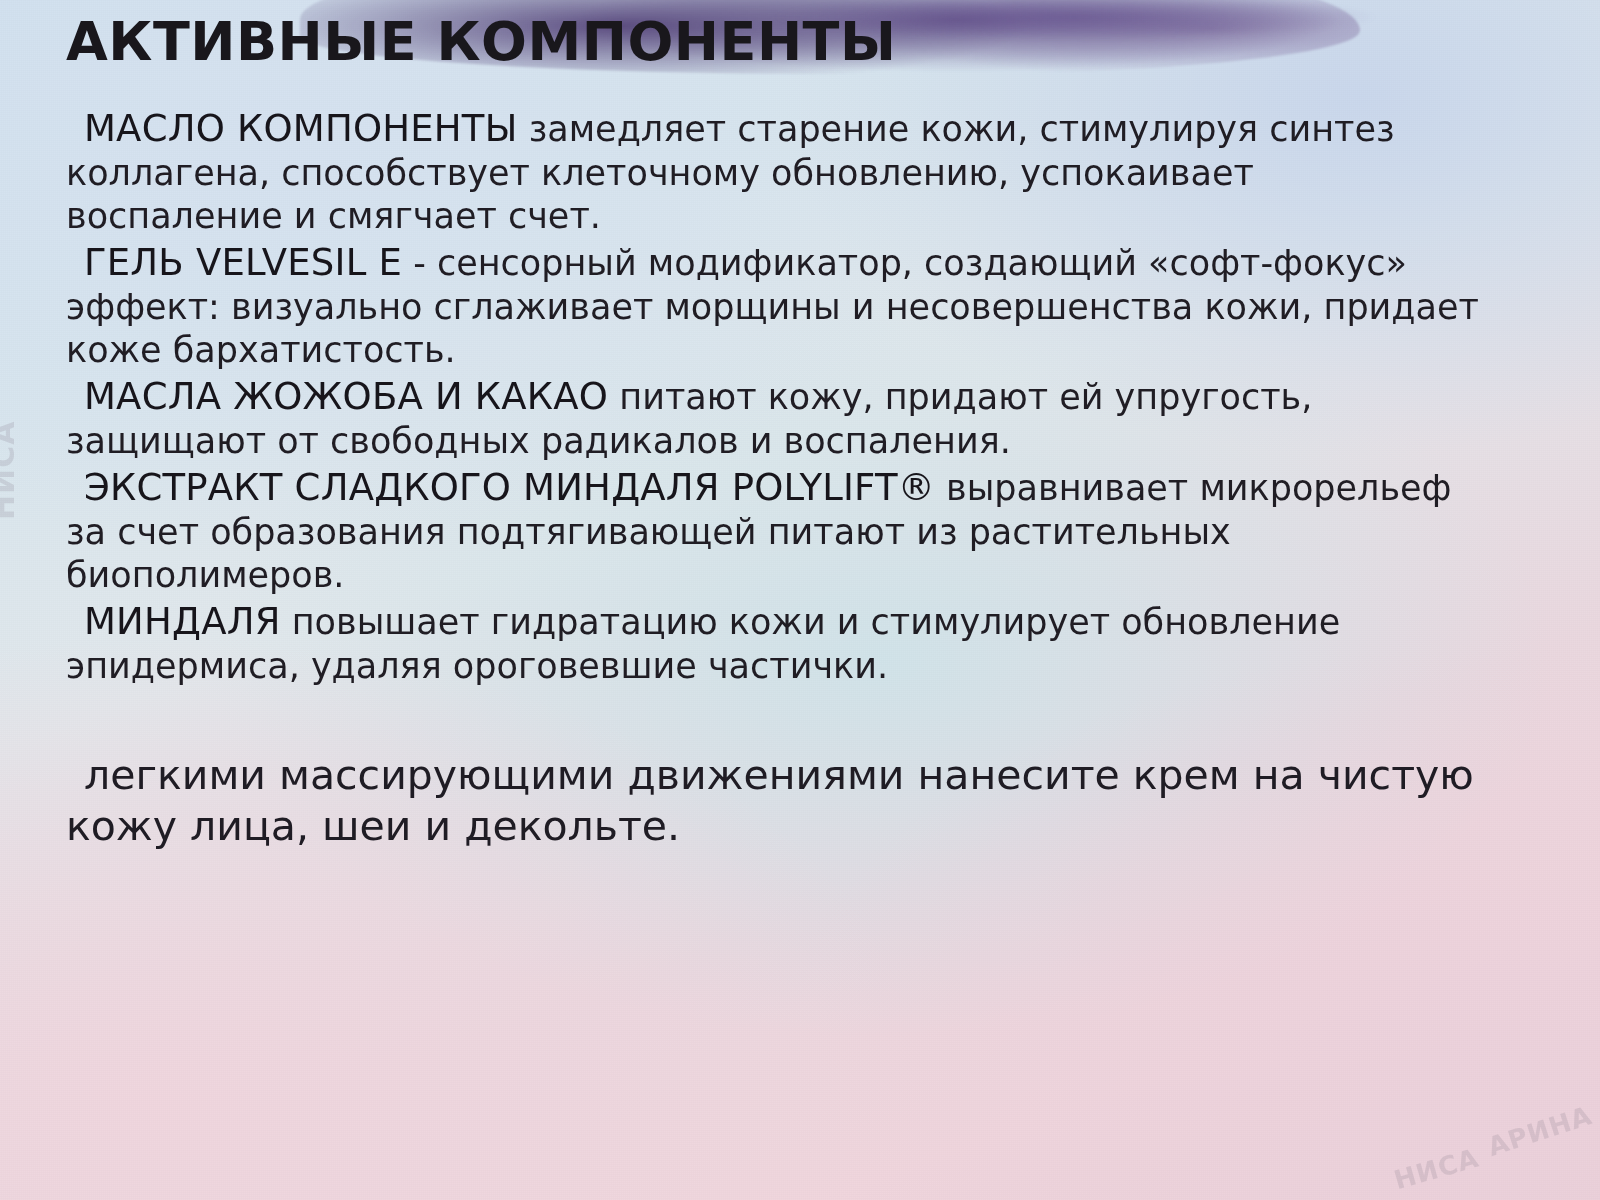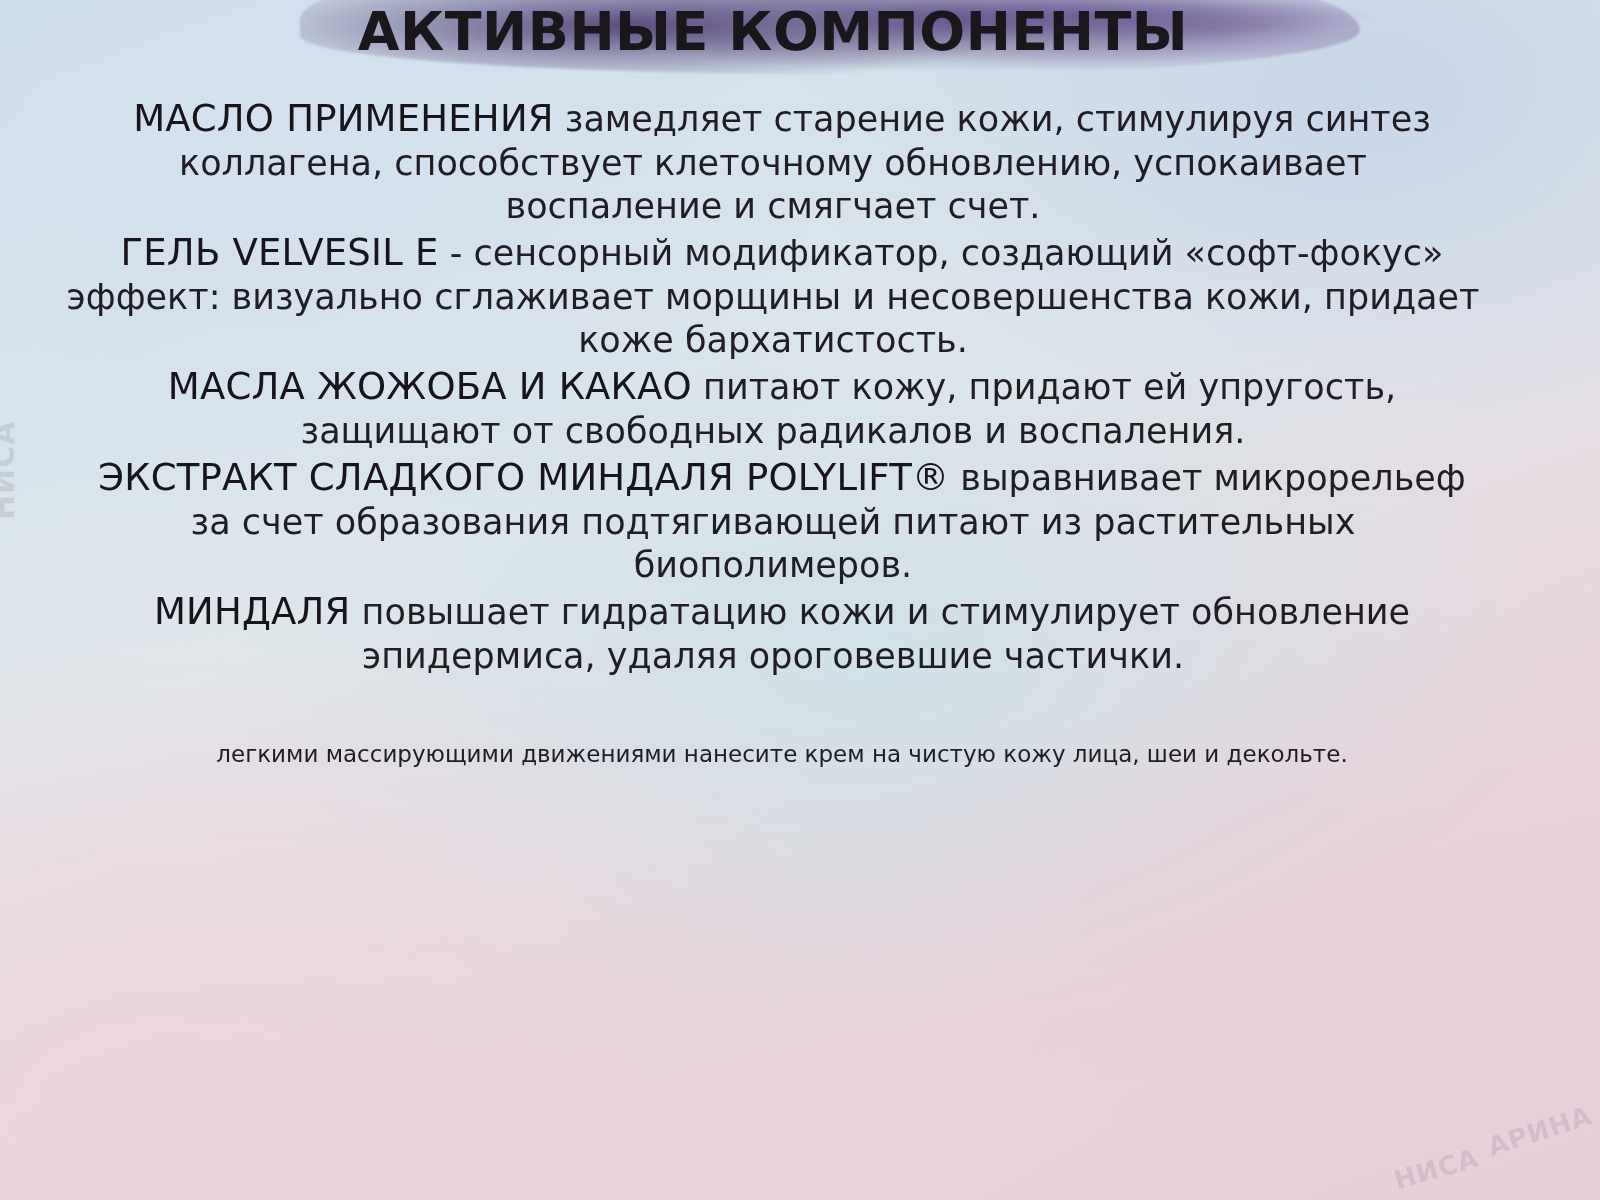--- a/index.html
+++ b/index.html
@@ -95,22 +95,21 @@
   .ghost-right-2 {
     right: 120px;
     bottom: 16px;
     font-size: 26px;
     transform: rotate(-16deg);
   }
 
   .content {
     position: relative;
     z-index: 3;
-    padding: 4px 120px 0 66px;
-    text-align: center;
+    padding: 14px 120px 0 66px;
   }
 
   h1.section-heading {
     margin: 0;
     font-size: 54px;
     line-height: 1.04;
     font-weight: 700;
     letter-spacing: 0.5px;
     color: #19171c;
     font-family: "DejaVu Sans", sans-serif;
@@ -142,21 +141,21 @@
   .usage-title {
     font-size: 40px;
     line-height: 1.1;
     color: #1b1820;
     letter-spacing: 0.3px;
     margin: 0 0 6px 0;
     text-indent: 18px;
     font-family: "DejaVu Sans", sans-serif;
   }
   .usage-text {
-    font-size: 23px;
+    font-size: 41px;
     line-height: 1.24;
     color: #1f1c24;
     margin: 0;
     text-indent: 18px;
     max-width: 1420px;
     font-family: "DejaVu Sans", sans-serif;
   }
 </style>
 </head>
 <body>
@@ -170,21 +169,21 @@
   <div class="ghost-text ghost-right-1">АРИНА</div>
   <div class="ghost-text ghost-right-2">НИСА</div>
 
   <div class="content">
 
     <h1 class="section-heading">АКТИВНЫЕ КОМПОНЕНТЫ</h1>
 
     <div class="ingredients">
 
       <p class="ingredient">
-        <span class="name">МАСЛО ПРИМЕНЕНИЯ</span>
+        <span class="name">МАСЛО КОМПОНЕНТЫ</span>
         <span>замедляет старение кожи, стимулируя синтез коллагена, способствует клеточному обновлению, успокаивает воспаление и смягчает счет.</span>
       </p>
 
       <p class="ingredient">
         <span class="name">ГЕЛЬ VELVESIL E</span>
         <span>- сенсорный модификатор, создающий «софт-фокус» эффект: визуально сглаживает морщины и несовершенства кожи, придает коже бархатистость.</span>
       </p>
 
       <p class="ingredient">
         <span class="name">МАСЛА ЖОЖОБА И КАКАО</span>

